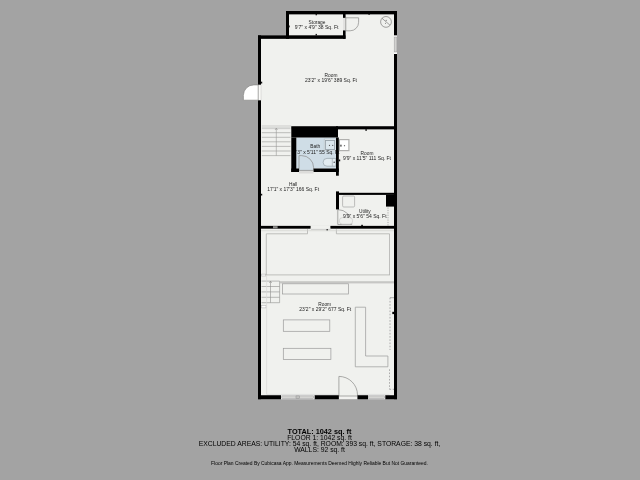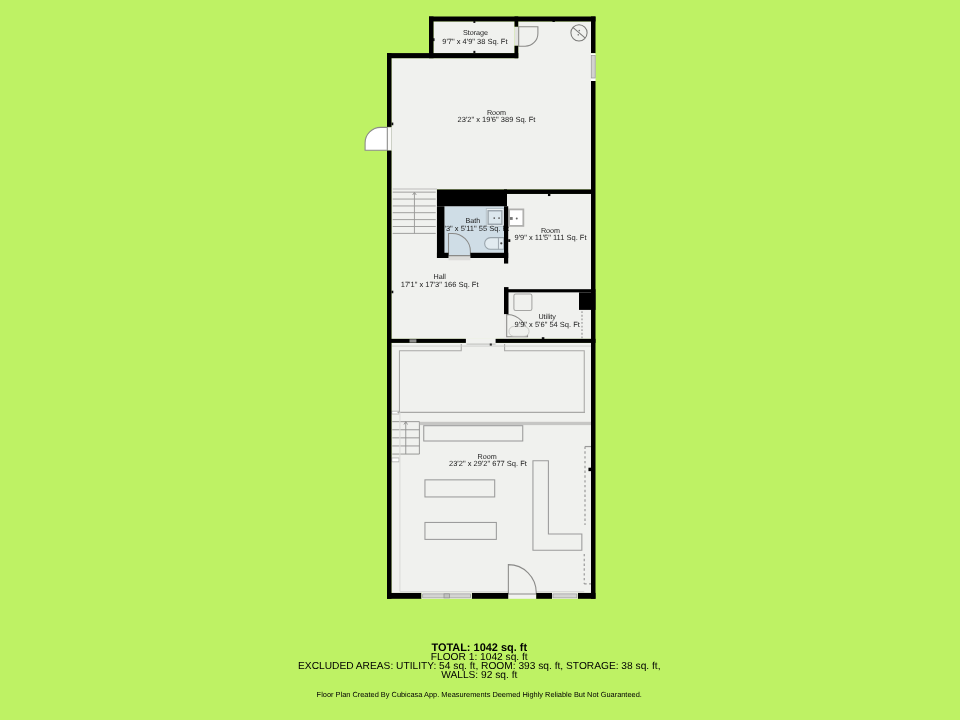--- a/index.html
+++ b/index.html
@@ -1,16 +1,16 @@
 <!DOCTYPE html>
 <html><head>
 <meta charset="utf-8">
 <style>
   html,body{margin:0;padding:0;background:#ffffff;}
-  .page{width:640px;height:480px;position:relative;overflow:hidden;background:#bef264;will-change:transform;}
+  .page{width:640px;height:480px;position:relative;overflow:hidden;background:#a3a3a3;will-change:transform;}
   text{font-family:"Liberation Sans",sans-serif;}
 </style>
 </head>
 <body>
 <div class="page">
 <svg width="640" height="480" viewBox="0 0 640 480">
       <g opacity="0.999">
 
 <rect x="289" y="14.3" width="54" height="21.1" fill="#f0f1ee"></rect>
 

